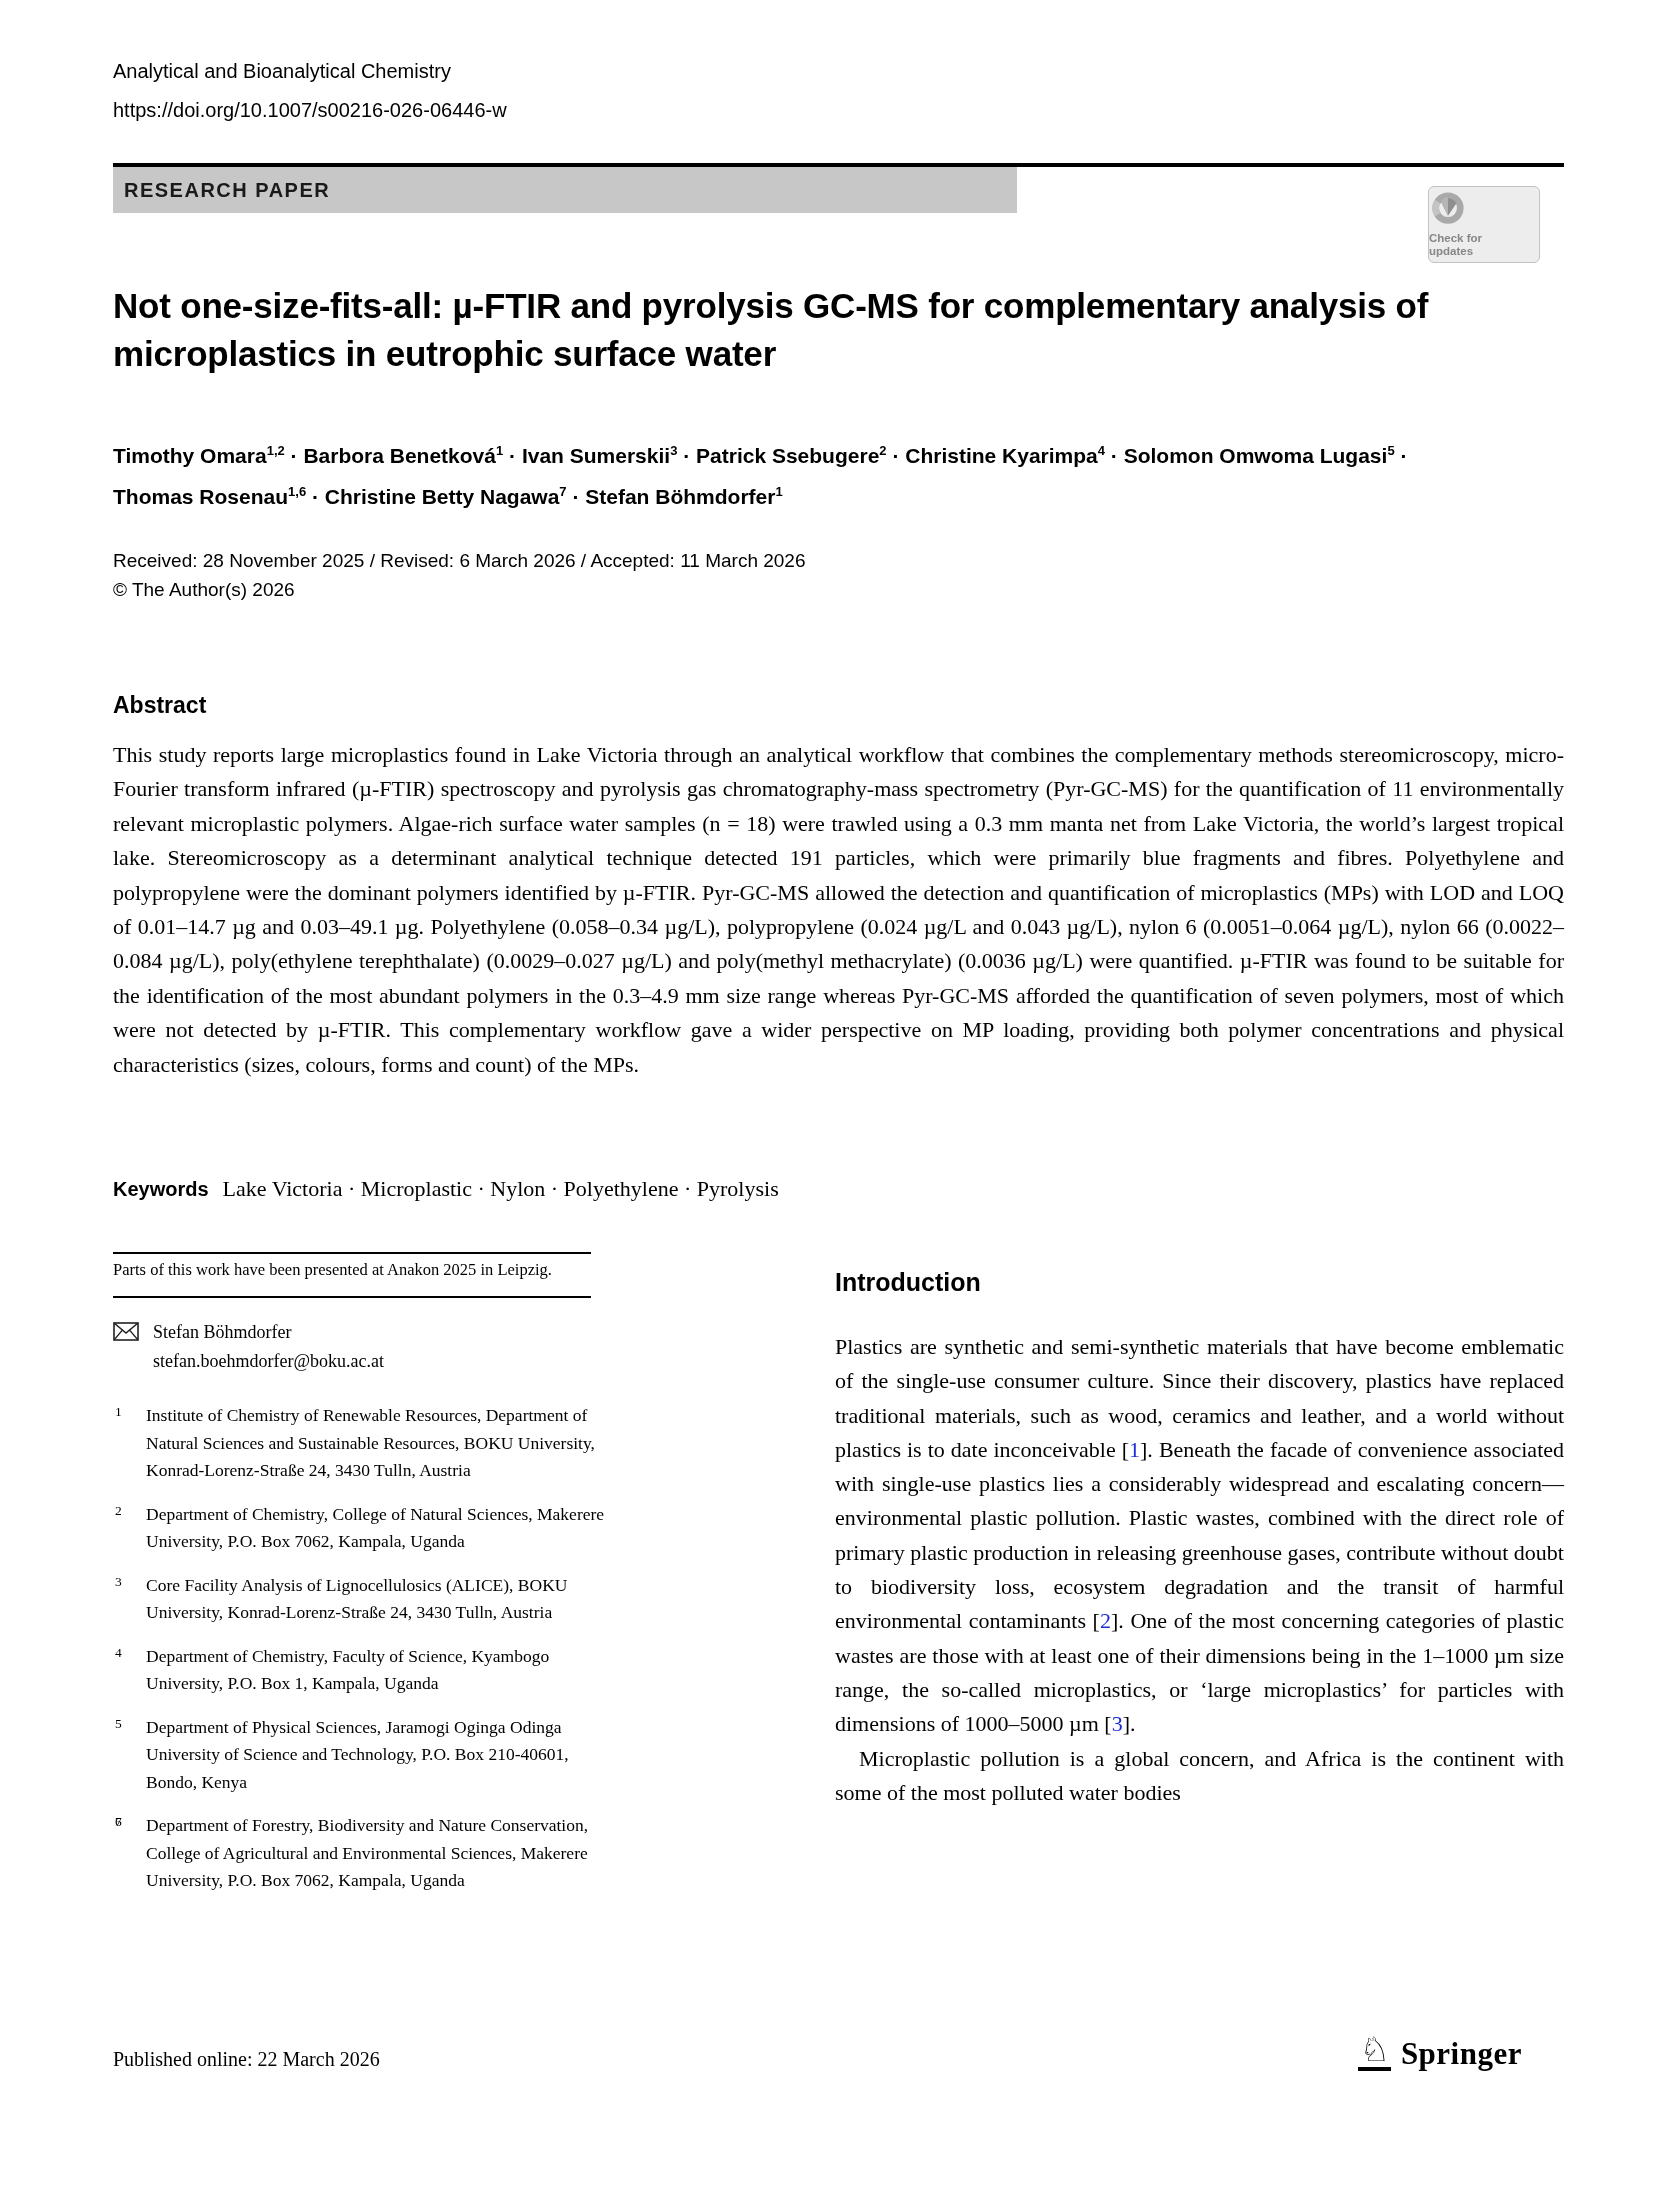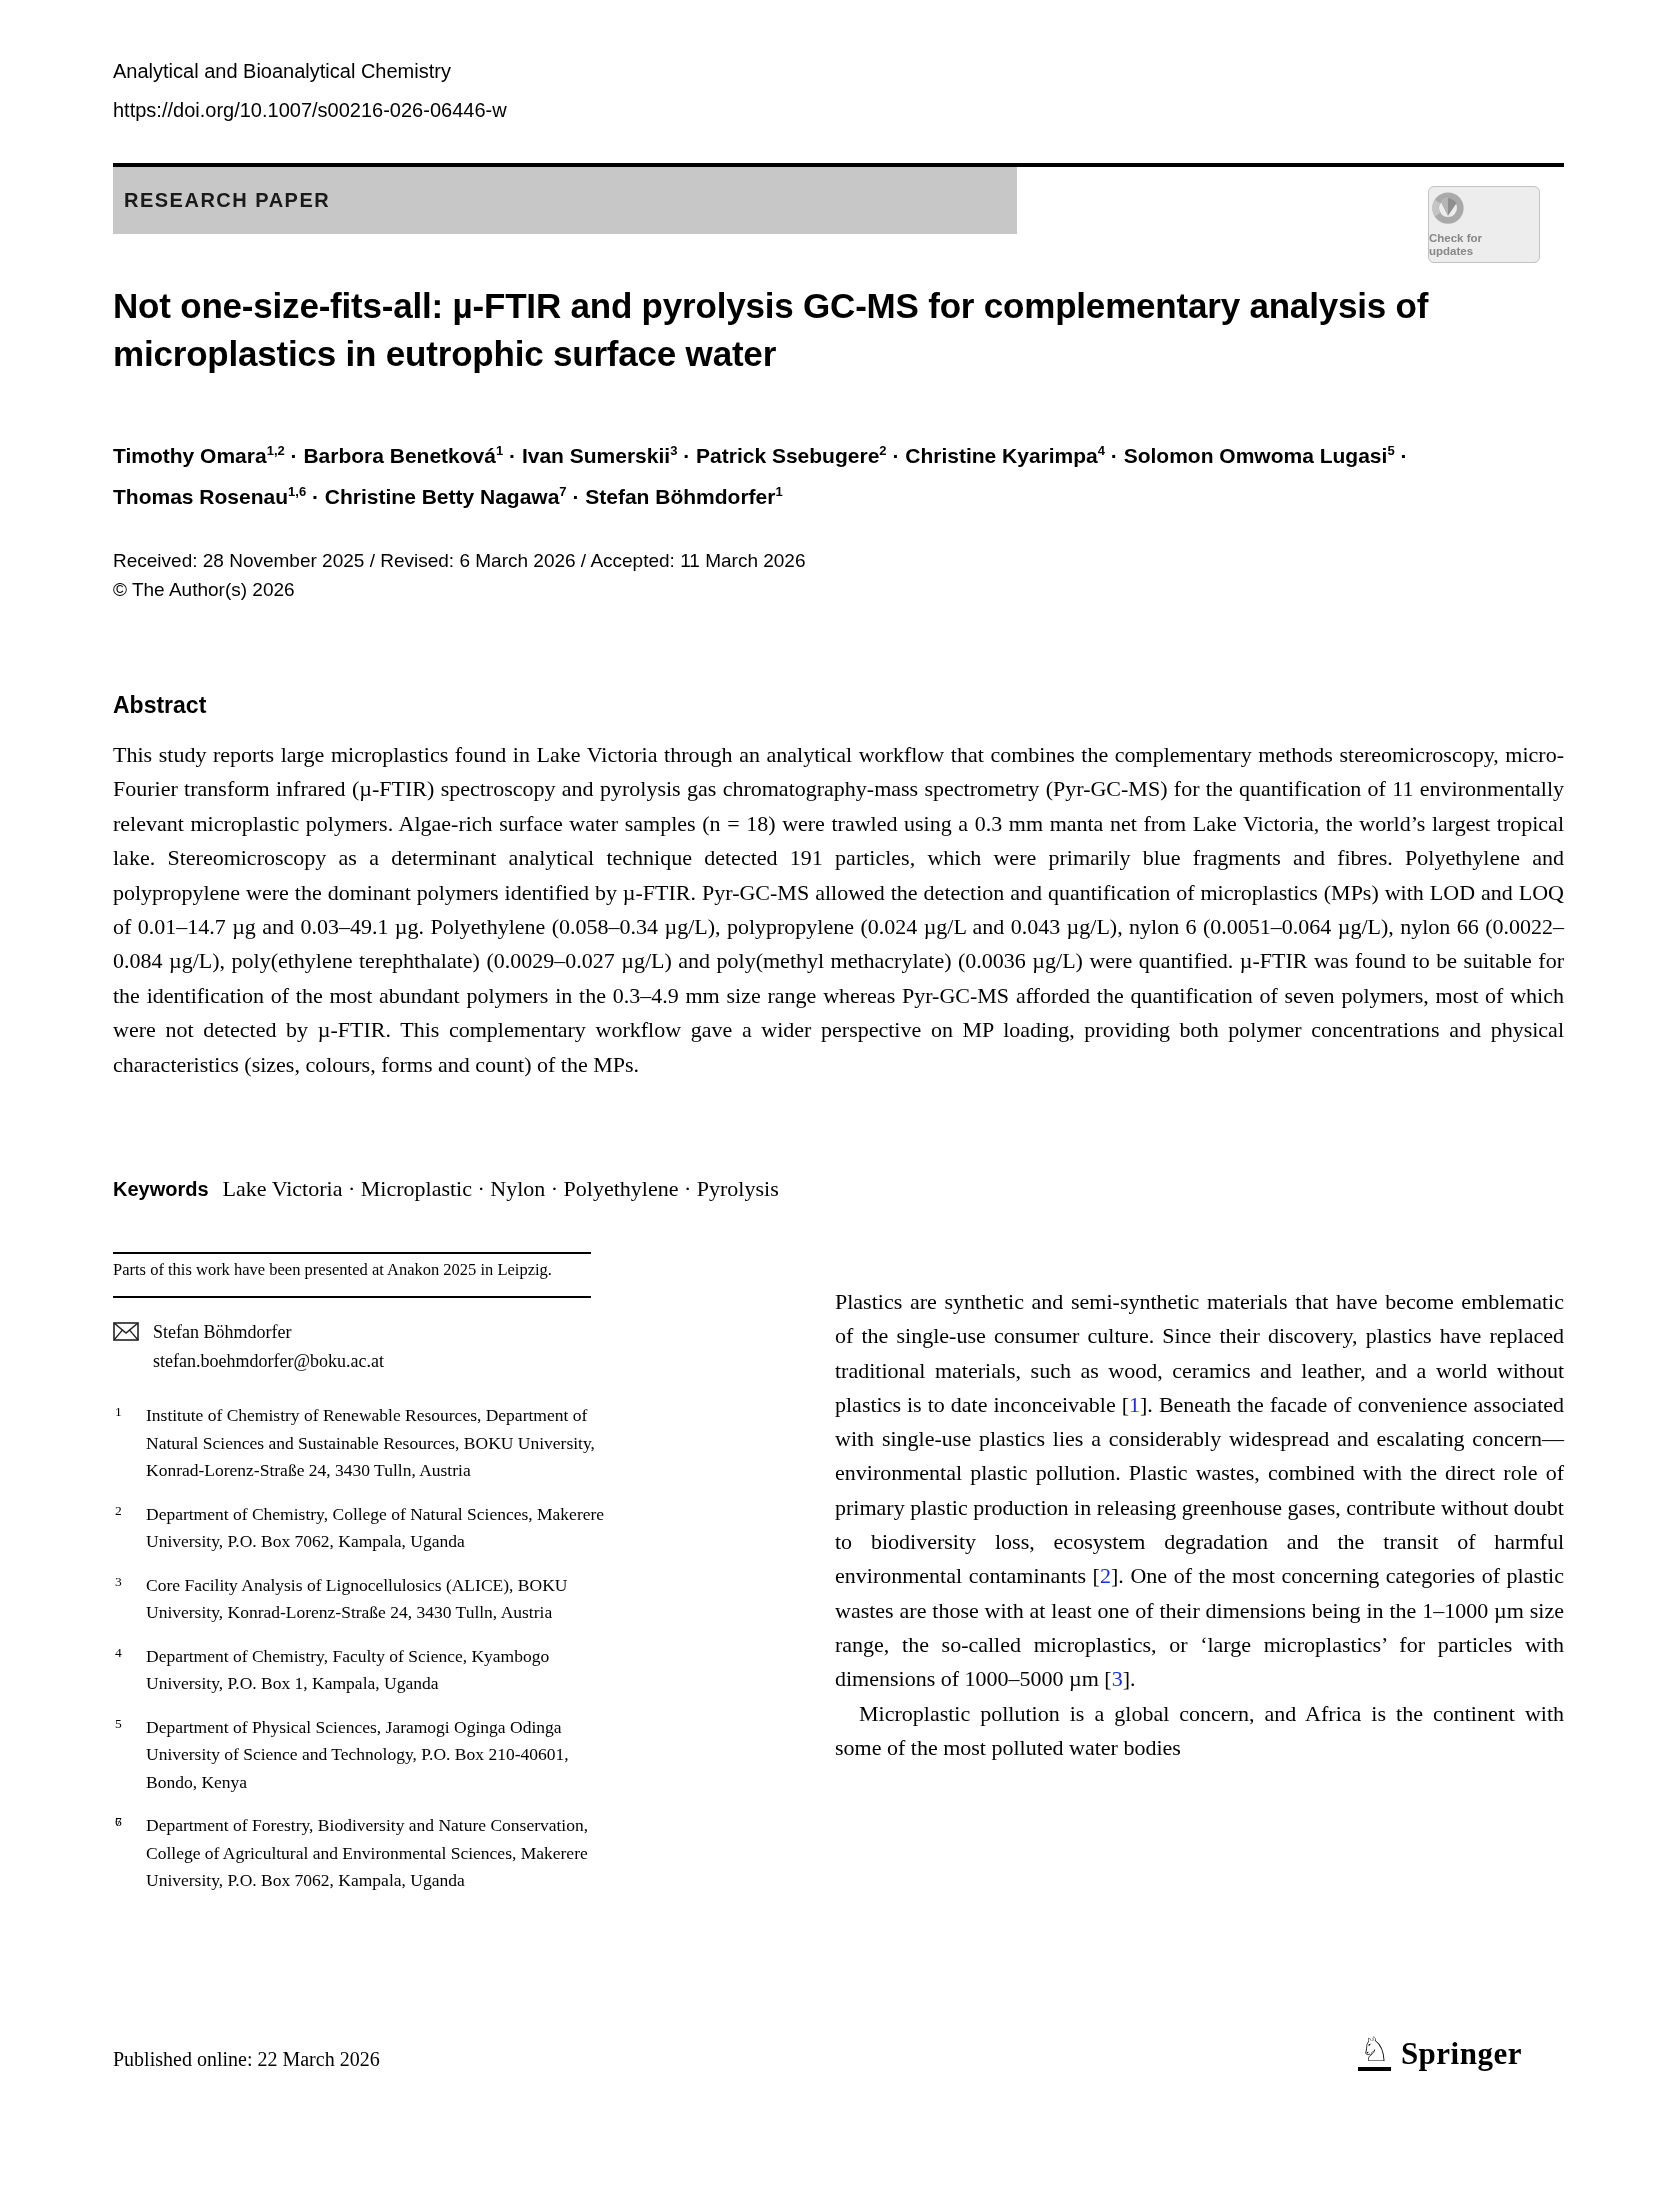--- a/index.html
+++ b/index.html
@@ -8,21 +8,21 @@
     position:relative; width:1654px; height:2197px; background:#fff;
     overflow:hidden; color:#000;
     font-family:"Liberation Serif", serif;
   }
 
   
   .journal-line { position:absolute; left:113px; top:58px; font-size:20px; line-height:26px; font-family:"Liberation Sans",sans-serif; }
   .doi-line { position:absolute; left:113px; top:97px; font-size:20px; line-height:26px; font-family:"Liberation Sans",sans-serif; color:#000; text-decoration:none; display:block; }
 
   .band-wrap { position:absolute; left:113px; top:163px; width:1451px; border-top:4px solid #000; }
-  .band { width:904px; height:67px; background:var(--band,#c7c7c7); display:flex; align-items:center; }
+  .band { width:904px; height:46px; background:var(--band,#c7c7c7); display:flex; align-items:center; }
   .band-label { font-family:"Liberation Sans",sans-serif; font-weight:700; font-size:20px; letter-spacing:1.5px; color:#1a1a1a; padding-left:11px; }
 
   .badge {
     position:absolute; left:1428px; top:186px; width:112px; height:77px;
     background:#ededed; border:1px solid #c2c2c2; border-radius:6px;
     display:flex; flex-direction:column; align-items:flex-start; justify-content:center;
     cursor:pointer;
   }
   .badge-text { font-family:"Liberation Sans",sans-serif; font-weight:700; font-size:11.5px; line-height:13px; color:var(--badge-text,#878787); }
 
@@ -142,20 +142,21 @@
         <div class="aff"><span class="aff-num">2</span><span class="aff-text">Department of Chemistry, College of Natural Sciences, Makerere University, P.O. Box 7062, Kampala, Uganda</span></div>
         <div class="aff"><span class="aff-num">3</span><span class="aff-text">Core Facility Analysis of Lignocellulosics (ALICE), BOKU University, Konrad-Lorenz-Straße 24, 3430 Tulln, Austria</span></div>
         <div class="aff"><span class="aff-num">4</span><span class="aff-text">Department of Chemistry, Faculty of Science, Kyambogo University, P.O. Box 1, Kampala, Uganda</span></div>
         <div class="aff"><span class="aff-num">5</span><span class="aff-text">Department of Physical Sciences, Jaramogi Oginga Odinga University of Science and Technology, P.O. Box 210-40601, Bondo, Kenya</span></div>
         <div class="aff"><span class="aff-num">6</span></div>
         <div class="aff"><span class="aff-num">7</span><span class="aff-text">Department of Forestry, Biodiversity and Nature Conservation, College of Agricultural and Environmental Sciences, Makerere University, P.O. Box 7062, Kampala, Uganda</span></div>
       </div>
   </div>
 
   <div class="right-col">
+    <h2 class="intro-heading">Introduction</h2>
     <p class="intro-p">Plastics are synthetic and semi-synthetic materials that have become emblematic of the single-use consumer culture. Since their discovery, plastics have replaced traditional materials, such as wood, ceramics and leather, and a world without plastics is to date inconceivable [<a class="cite">1</a>]. Beneath the facade of convenience associated with single-use plastics lies a considerably widespread and escalating concern—environmental plastic pollution. Plastic wastes, combined with the direct role of primary plastic production in releasing greenhouse gases, contribute without doubt to biodiversity loss, ecosystem degradation and the transit of harmful environmental contaminants [<a class="cite">2</a>]. One of the most concerning categories of plastic wastes are those with at least one of their dimensions being in the 1–1000 µm size range, the so-called microplastics, or ‘large microplastics’ for particles with dimensions of 1000–5000 µm [<a class="cite">3</a>].</p>
     <p class="intro-p intro-p2">Microplastic pollution is a global concern, and Africa is the continent with some of the most polluted water bodies</p>
   </div>
 
   <div class="published">Published online: 22 March 2026</div>
 
   <div class="springer">
     <span class="knight">♘</span>
     <span class="springer-word">Springer</span>
   </div>

